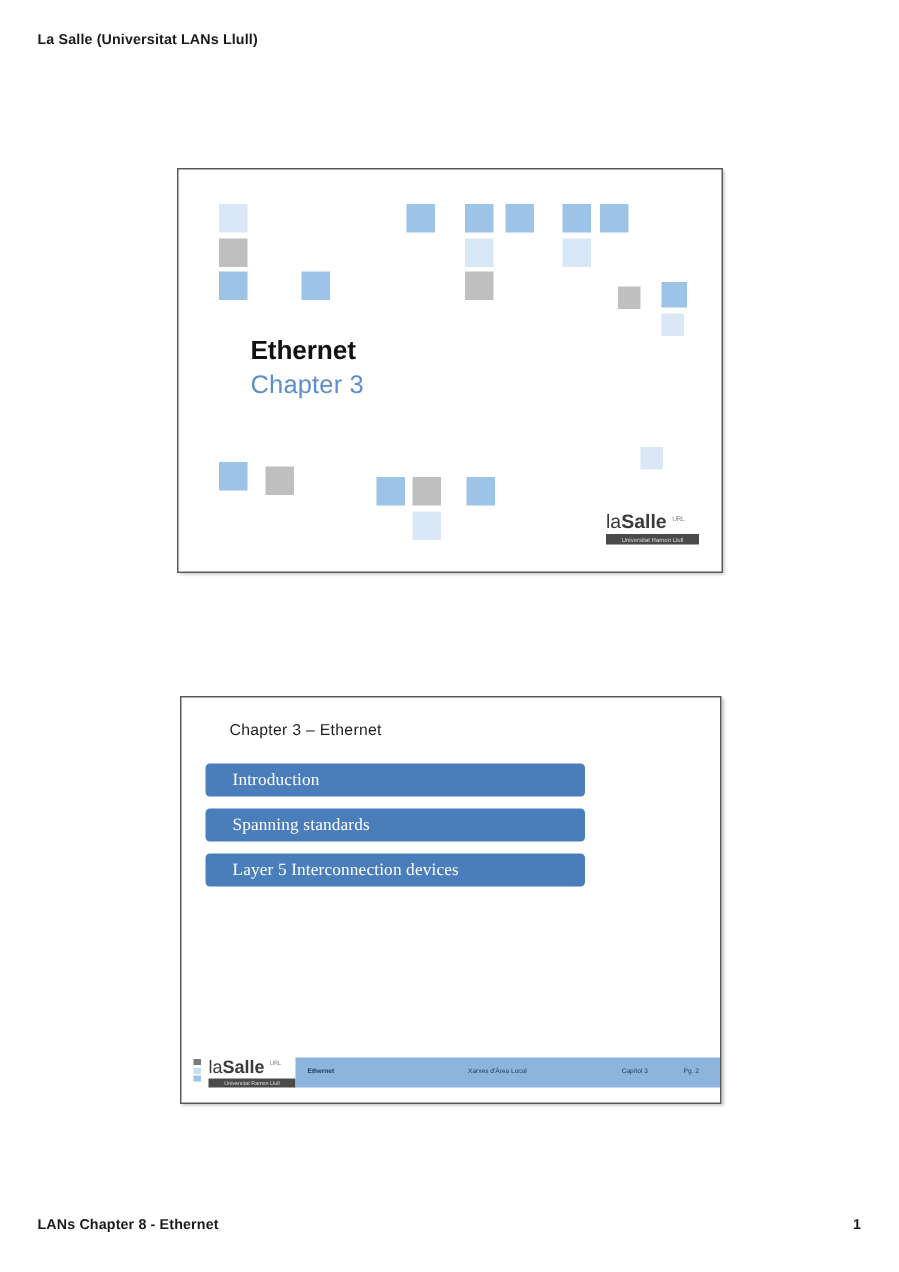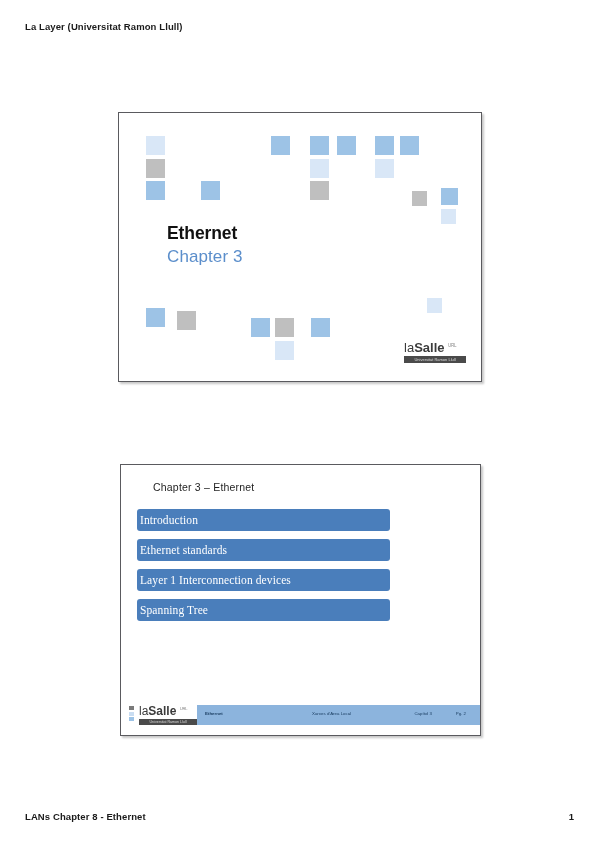--- a/index.html
+++ b/index.html
@@ -155,21 +155,21 @@
     top: 44px;
     width: 253px;
   }
   .bar {
     height: 22px;
     margin-bottom: 8px;
     background: #4a7ebb;
     border-radius: 3px;
     display: flex;
     align-items: center;
-    padding-left: 3px;
+    padding-left: 18px;
     box-sizing: border-box;
     font-family: "Liberation Serif", serif;
     font-size: 11.5px;
     color: #ffffff;
     letter-spacing: 0.1px;
   }
 
   
   .s2-footer {
     position: absolute;
@@ -218,21 +218,21 @@
     height: 4px;
     margin-bottom: 1.5px;
   }
   .logo-marks i.m1 { background: #7a7a7a; }
   .logo-marks i.m2 { background: #c9ddf2; }
   .logo-marks i.m3 { background: #9dc3e6; }
 </style>
 </head>
 <body>
 
-<div class="page-header">La Layer (Universitat Ramon Llull)</div>
+<div class="page-header">La Salle (Universitat LANs Llull)</div>
 
 <div class="slide" id="slide-1">
 
   <div class="squares-layer">
       <div class="sq light" style="left: 27px; top: 23px; width: 19px; height: 19px;"></div>
       <div class="sq gray" style="left: 27px; top: 46px; width: 19px; height: 19px;"></div>
       <div class="sq blue" style="left: 27px; top: 68px; width: 19px; height: 19px;"></div>
       <div class="sq blue" style="left: 82px; top: 68px; width: 19px; height: 19px;"></div>
       <div class="sq blue" style="left: 152px; top: 23px; width: 19px; height: 19px;"></div>
       <div class="sq blue" style="left: 191px; top: 23px; width: 19px; height: 19px;"></div>
@@ -267,23 +267,22 @@
   </div>
 
 </div>
 
 <div class="slide" id="slide-2">
 
   <div class="s2-title">Chapter 3  – Ethernet</div>
 
   <div class="bar-list" id="slide2-agenda">
       <div class="bar">Introduction</div>
-      <div class="bar">Ethernet standards</div>
-      <div class="bar">Layer 1 Interconnection devices</div>
-      <div class="bar">Spanning Tree</div>
+      <div class="bar">Spanning standards</div>
+      <div class="bar">Layer 5 Interconnection devices</div>
     </div>
 
   <div class="s2-footer">
 
     <div class="logo-marks">
       <i class="m1"></i>
       <i class="m2"></i>
       <i class="m3"></i>
     </div>
 

